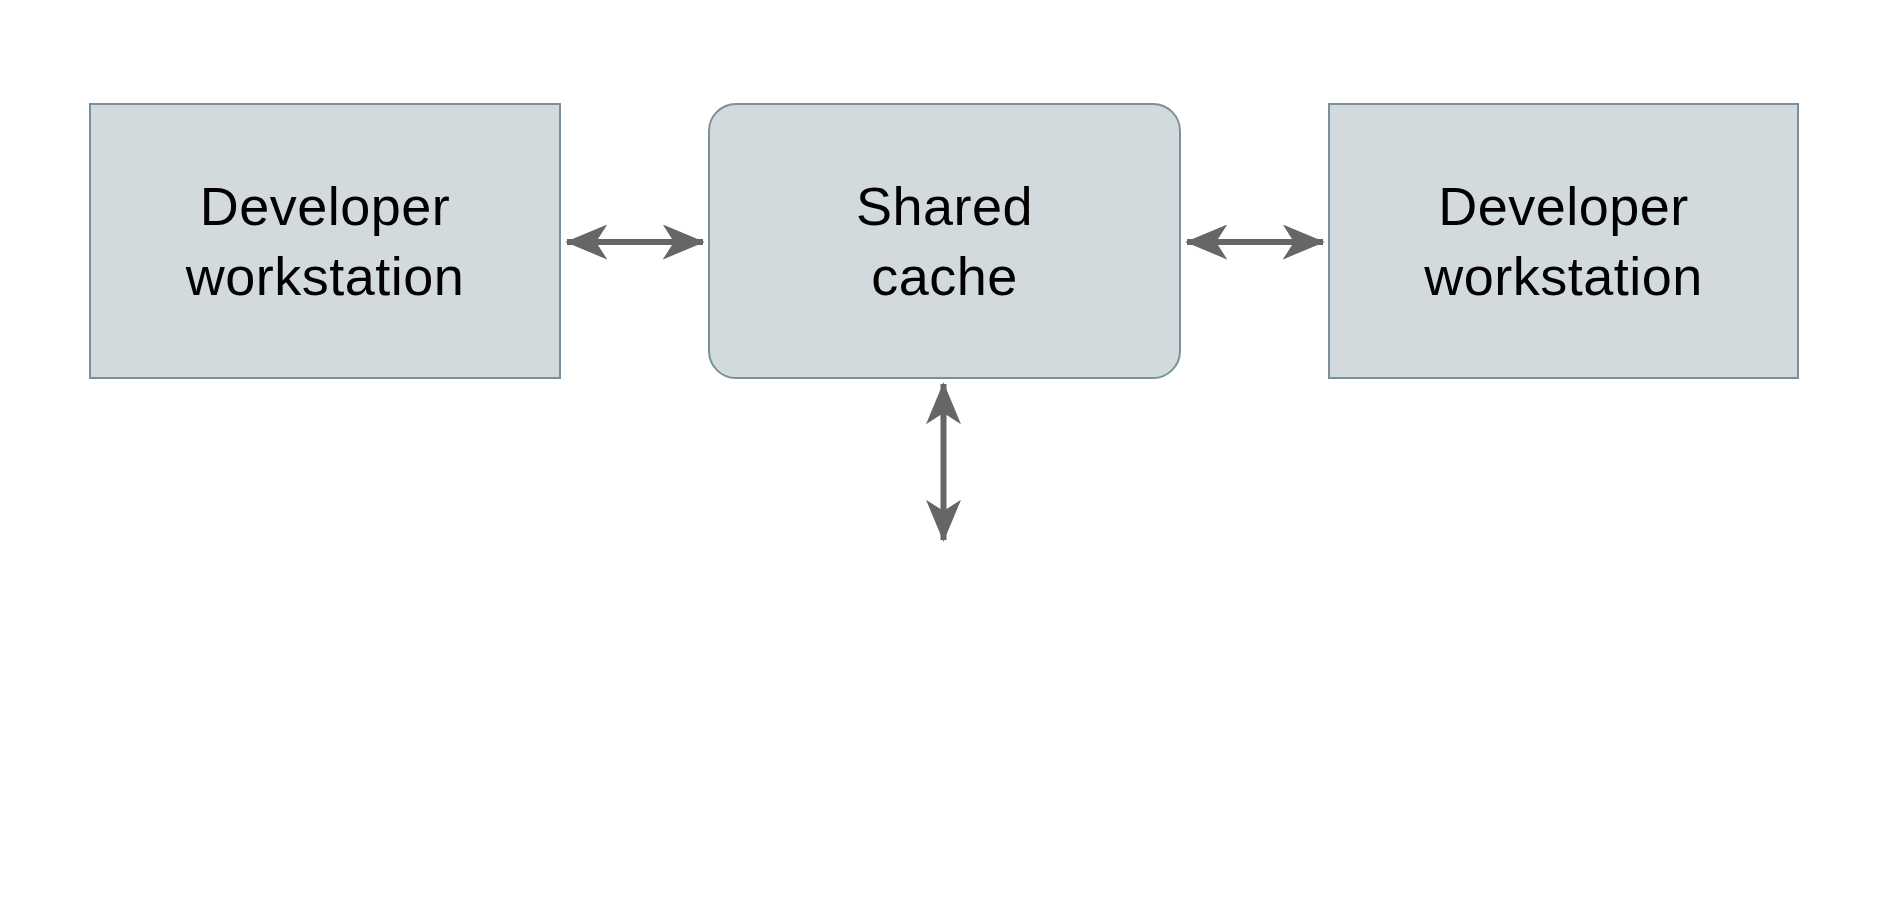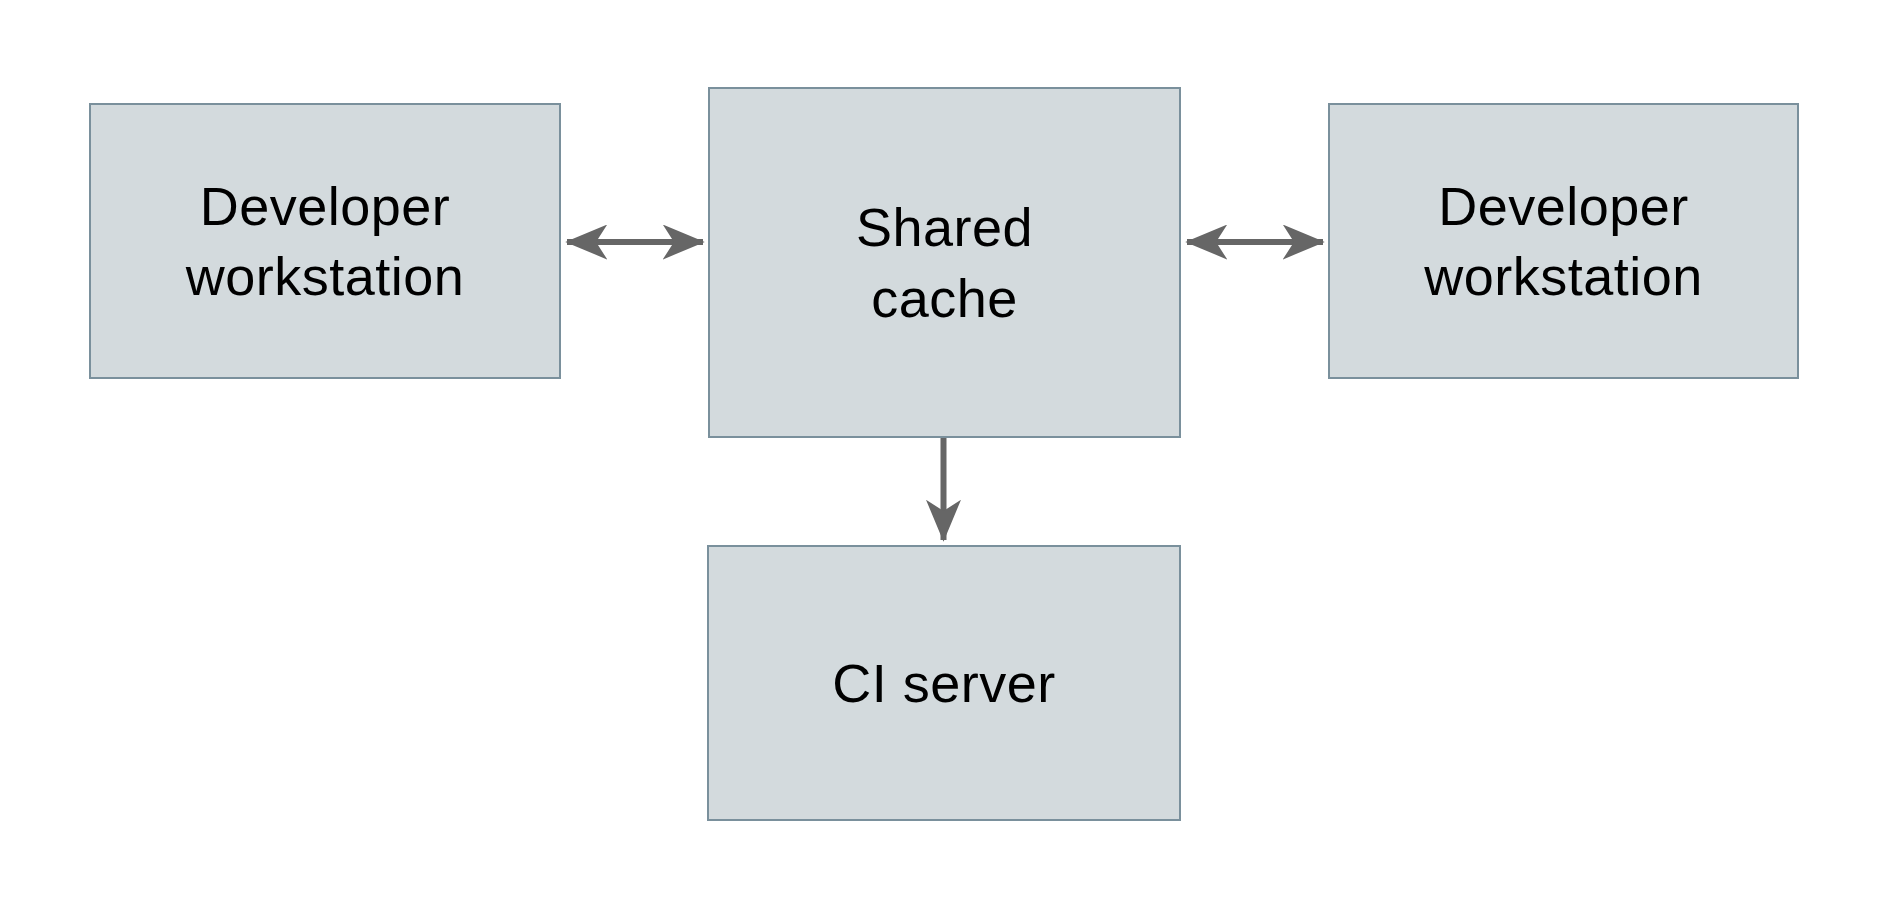--- a/index.html
+++ b/index.html
@@ -36,21 +36,21 @@
   }
   .node-label {
     font-size: 54px;
     line-height: 1.30;
     color: var(--text, #000000);
     text-align: center;
     white-space: pre-line;
     letter-spacing: 0.5px;
   }
   #node-developer-workstation-left  { left: 89px;   top: 103px; width: 472px; height: 276px; }
-  #node-shared-cache                { left: 708px;  top: 87px; width: 473px; height: 351px; }
+  #node-shared-cache                { left: 708px;  top: 103px; width: 473px; height: 276px; border-radius: 28px; }
   #node-developer-workstation-right { left: 1328px; top: 103px; width: 471px; height: 276px; }
   #node-ci-server                   { left: 707px;  top: 545px; width: 474px; height: 276px; }
 </style>
 </head>
 <body>
 
 <div class="canvas">
 
   <svg class="edges-layer" width="1900" height="922" viewBox="0 0 1900 922" xmlns="http://www.w3.org/2000/svg">
     <defs>
@@ -71,17 +71,14 @@
   <div class="node" id="node-shared-cache">
     <span class="node-label">Shared
 cache</span>
   </div>
 
   <div class="node" id="node-developer-workstation-right">
     <span class="node-label">Developer
 workstation</span>
   </div>
 
-  <div class="node" id="node-ci-server">
-    <span class="node-label">CI server</span>
-  </div>
 
 </div>
 
 </body></html>

